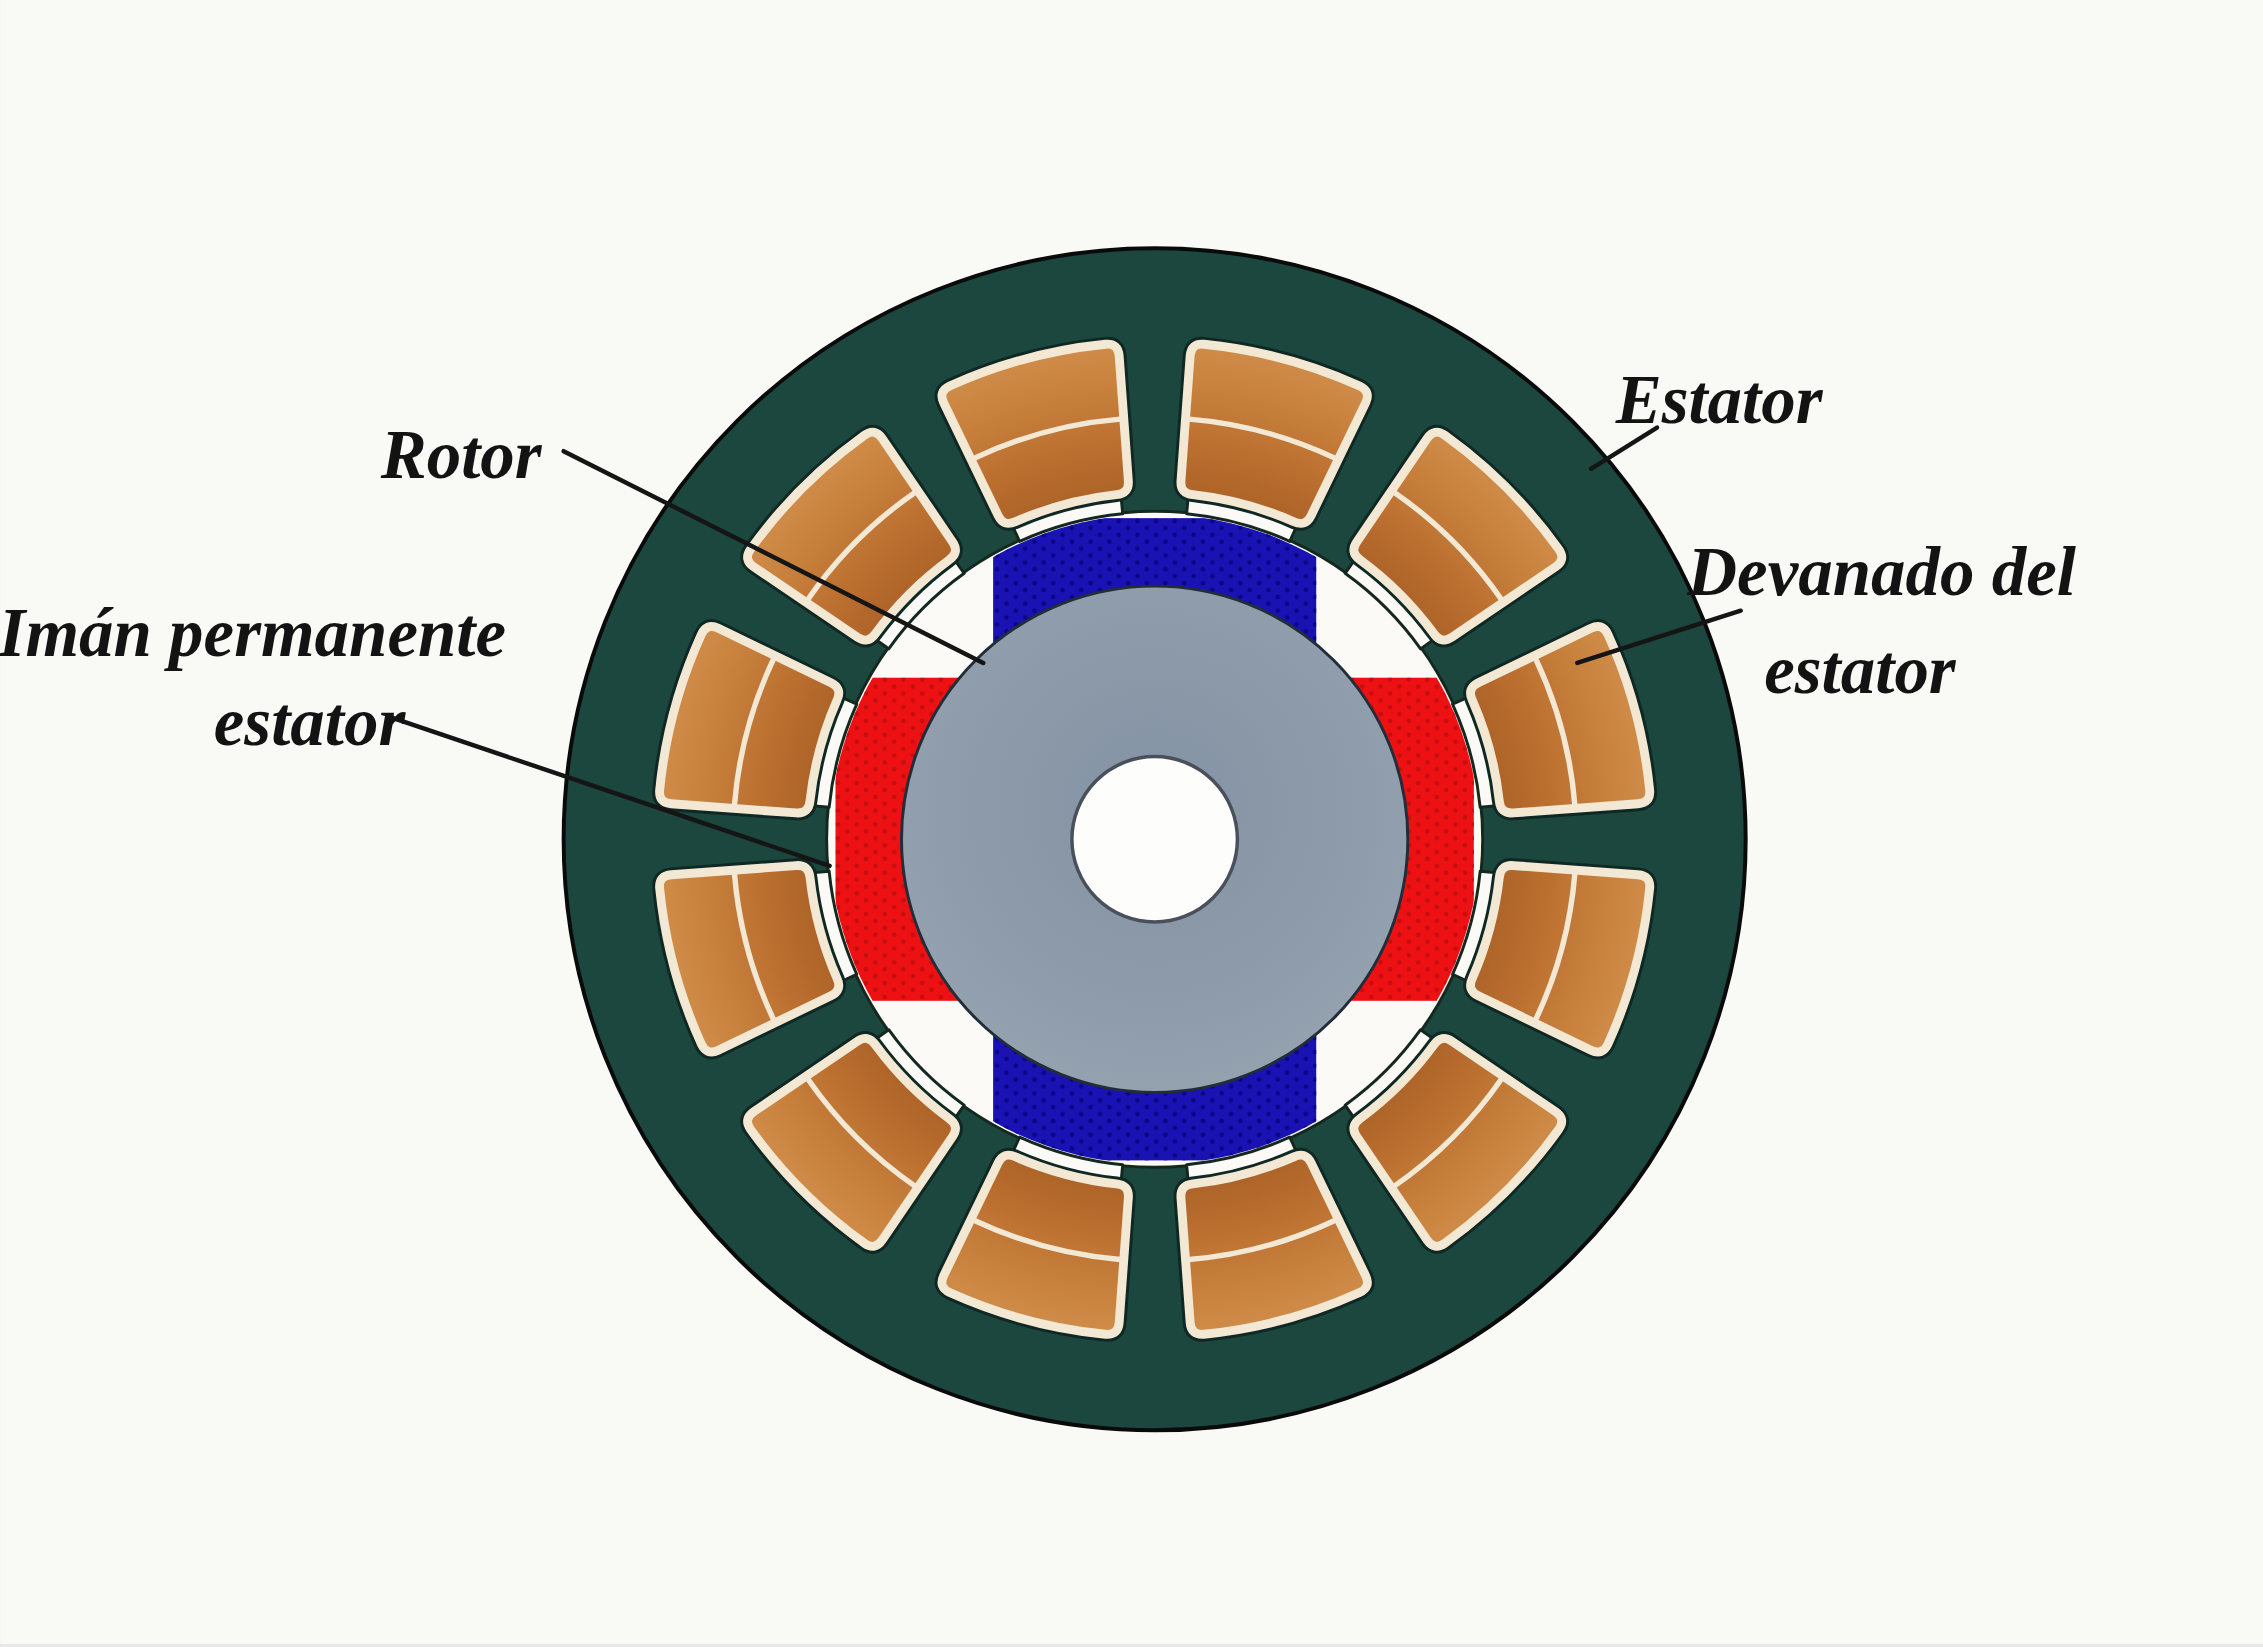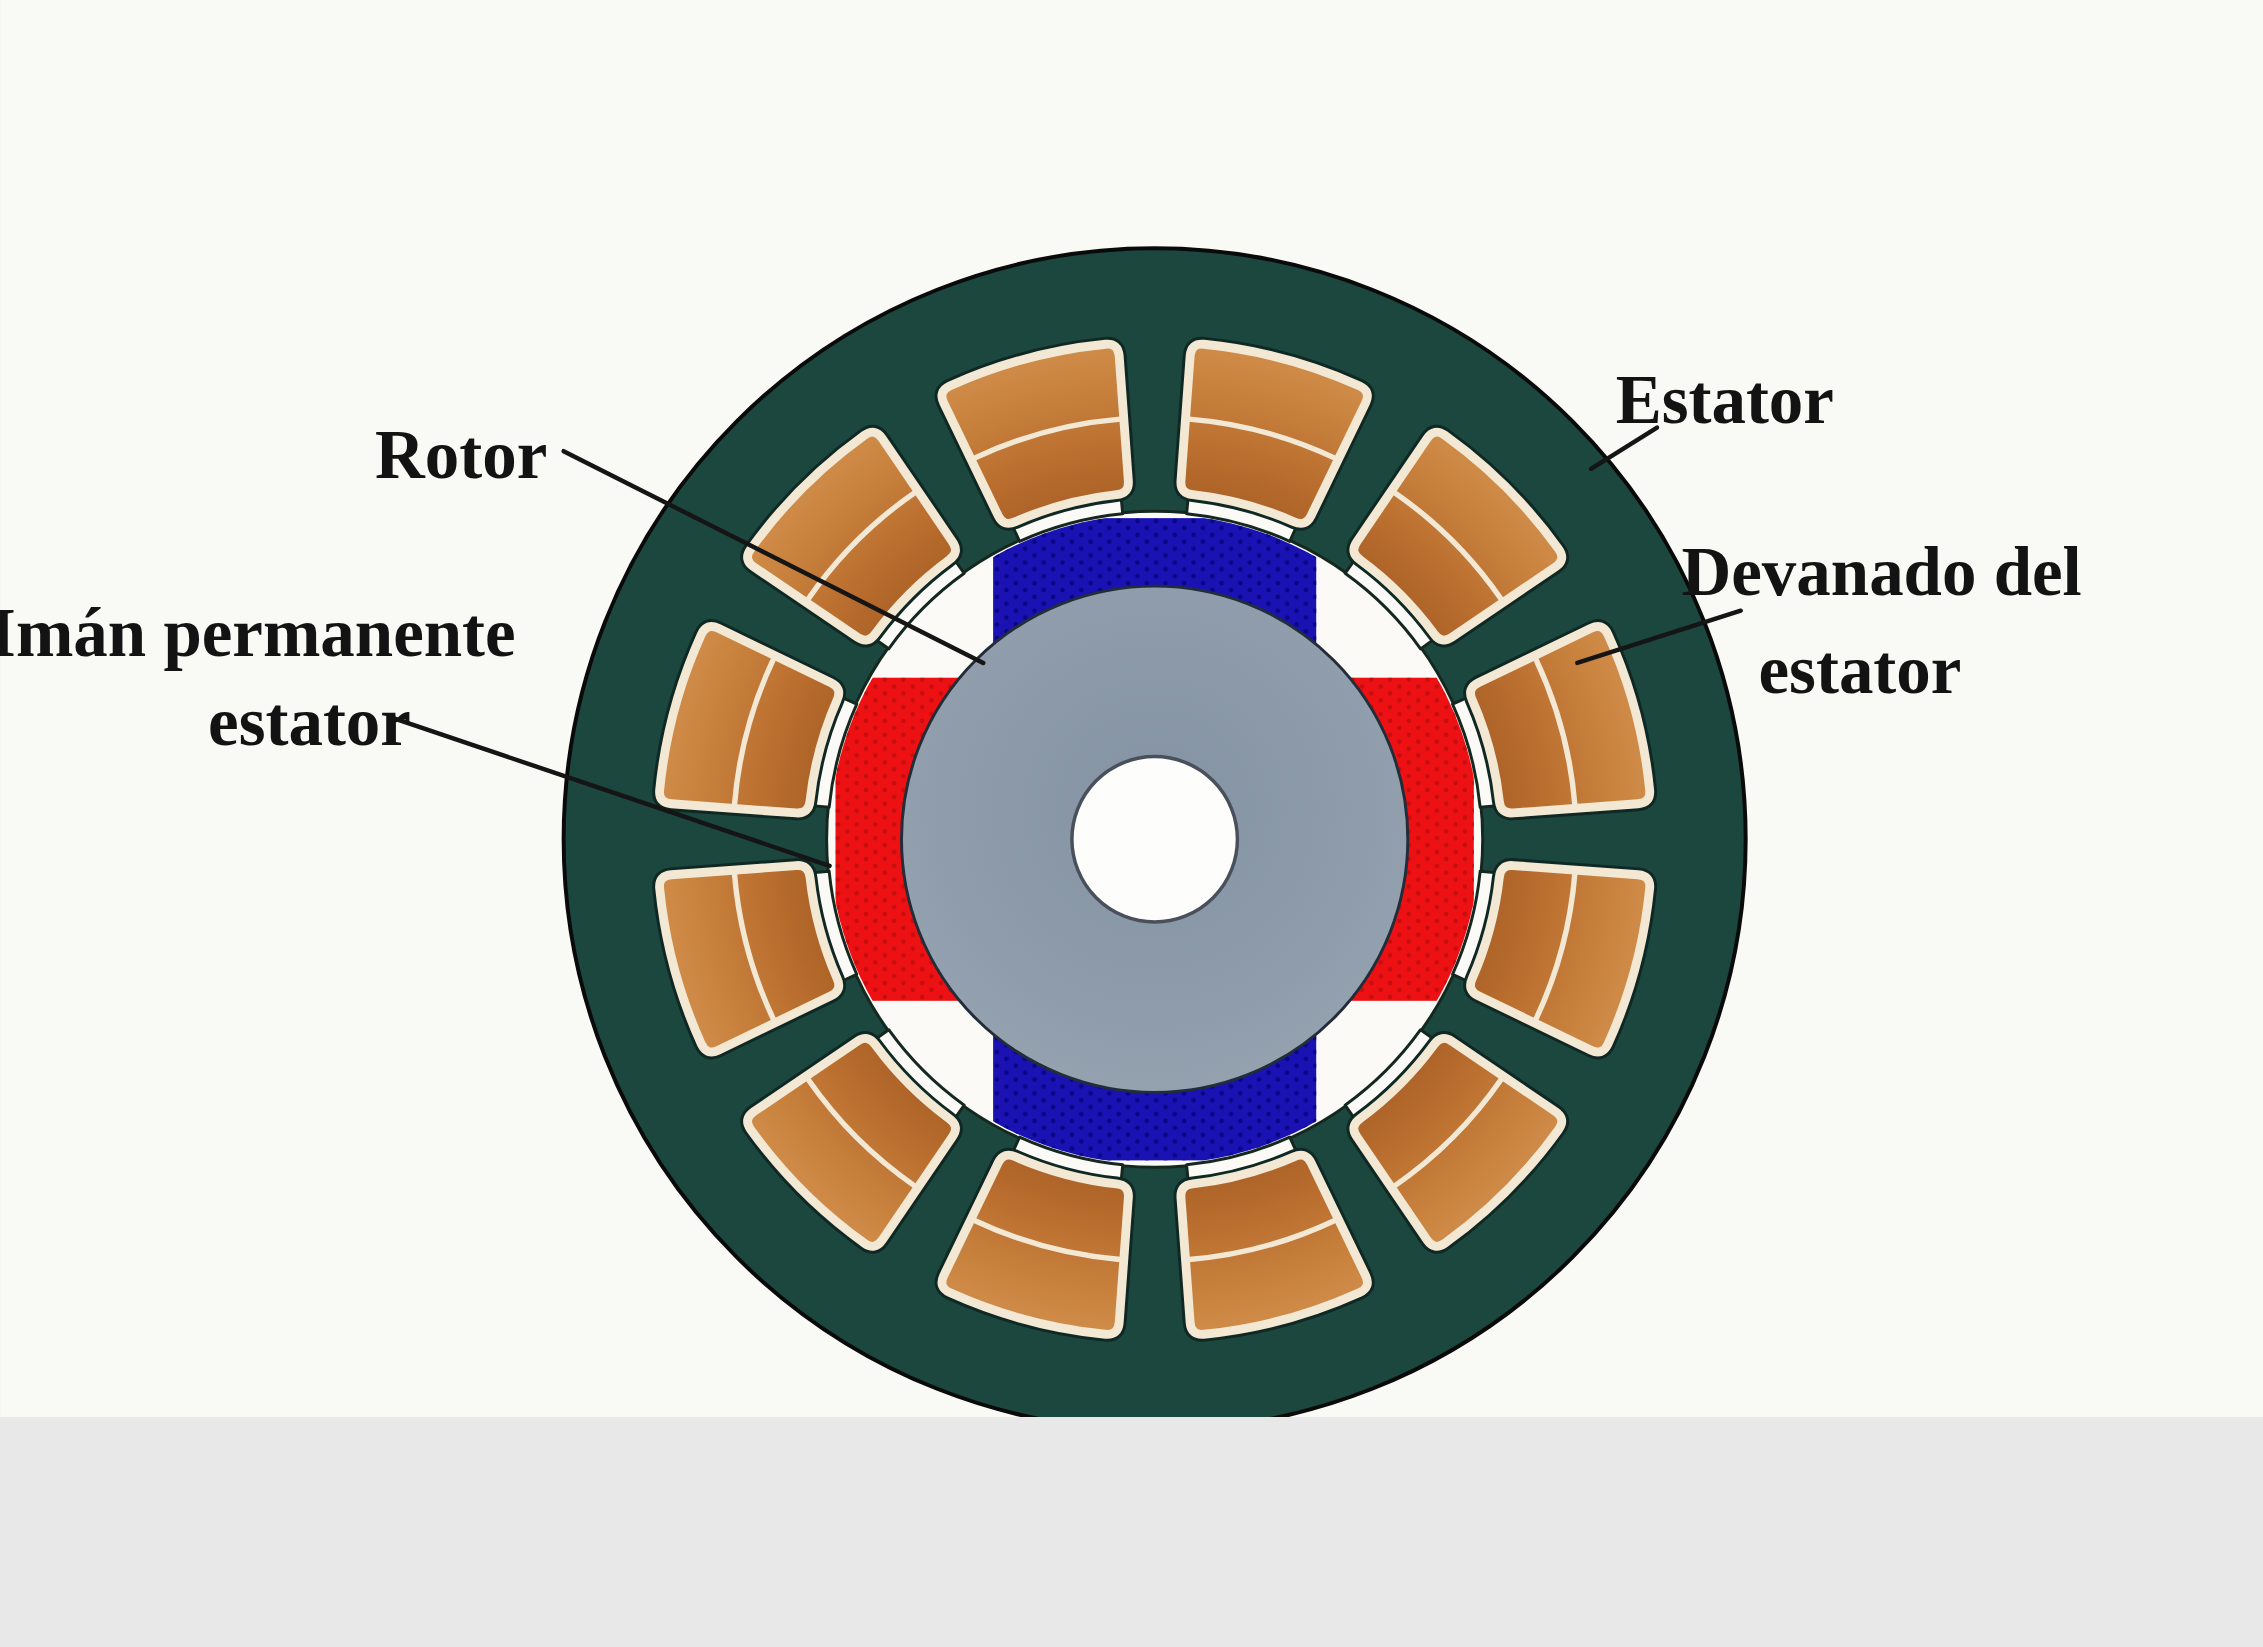--- a/index.html
+++ b/index.html
@@ -1,20 +1,21 @@
 <!DOCTYPE html>
 <html><head>
 <meta charset="utf-8">
 <style>
   html,body{margin:0;padding:0;background:#e8e8e8;}
   .stage{
-    width:2264px;height:1417px;
+    width:2264px;height:1644px;
     position:relative;
     font-family:"Liberation Serif", serif;
     overflow:hidden;
+    font-style:italic;
   }
   svg{display:block;}
   text{
     font-family:"Liberation Serif","DejaVu Serif",serif;
     font-weight:700;
     font-size:70px;
     fill:#131313;
   }
 </style>
 </head>

